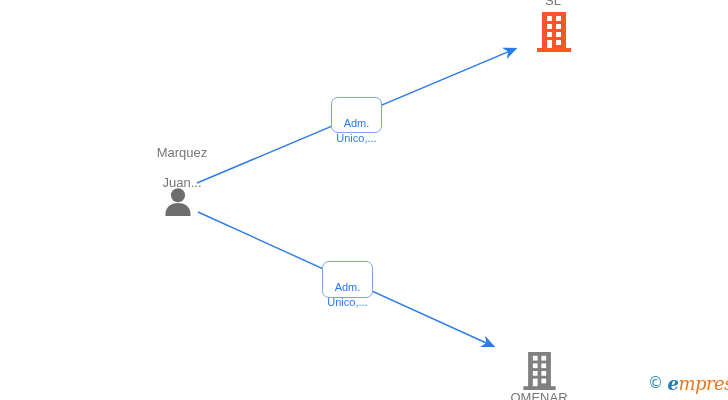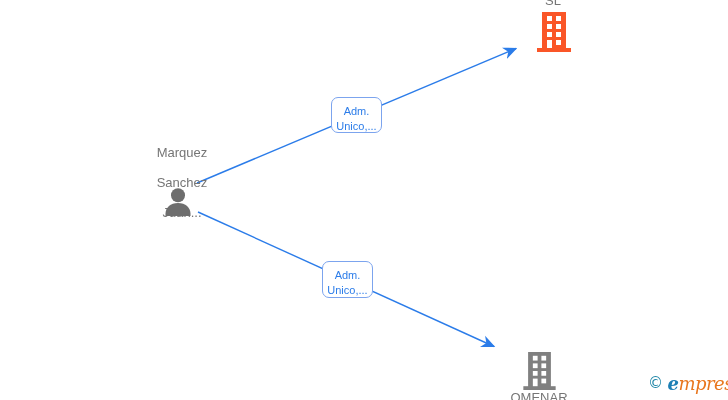--- a/index.html
+++ b/index.html
@@ -29,21 +29,21 @@
   }
   .edge-label {
     box-sizing: border-box;
     background: #ffffff;
     border: 1px solid #7ca4ee;
     border-radius: 7px;
     color: #2b7ce9;
     font-size: 11px;
     line-height: 15px;
     text-align: center;
-    padding-top: 6px;
+    padding-top: 18px;
   }
   .watermark {
     position: absolute;
     left: 648px; top: 373px;
     width: 80px; height: 27px;
     white-space: nowrap;
   }
   .wm-copy {
     color: #2187a8;
     font-size: 15px;
@@ -69,21 +69,20 @@
       <marker id="arrowhead" viewBox="0 0 10 10" refX="9" refY="5" markerWidth="10" markerHeight="10" orient="auto-start-reverse">
         <path d="M0,0.6 L10,5 L0,9.4 L3,5 Z" fill="#2b7ce9"></path>
       </marker>
     </defs>
     <line x1="197" y1="183" x2="516" y2="48.5" stroke-width="1.4" marker-end="url(#arrowhead)" stroke="#2b7ce9"></line>
     <line x1="198" y1="212" x2="494" y2="346.5" stroke-width="1.4" marker-end="url(#arrowhead)" stroke="#2b7ce9"></line>
   </svg>
 
   <div class="abs node-label" style="left:122px; top:130px; width:120px;">
     <div>Marquez</div>
-    <div>Sanchez</div>
     <div>Juan...</div>
   </div>
   <svg class="abs" style="left:162px; top:188px;" width="32" height="28" viewBox="0 0 32 28">
     <g fill="#6e6e6e">
       <circle cx="16" cy="7.2" r="7"></circle>
       <path d="M16 15 C 8.5 15, 3.5 19.8, 3.5 25.5 L3.5 28 L28.5 28 L28.5 25.5 C 28.5 19.8, 23.5 15, 16 15 Z"></path>
     </g>
   </svg>
 
   <div class="abs node-label" style="left:513px; top:-7px; width:80px;">SL</div>

